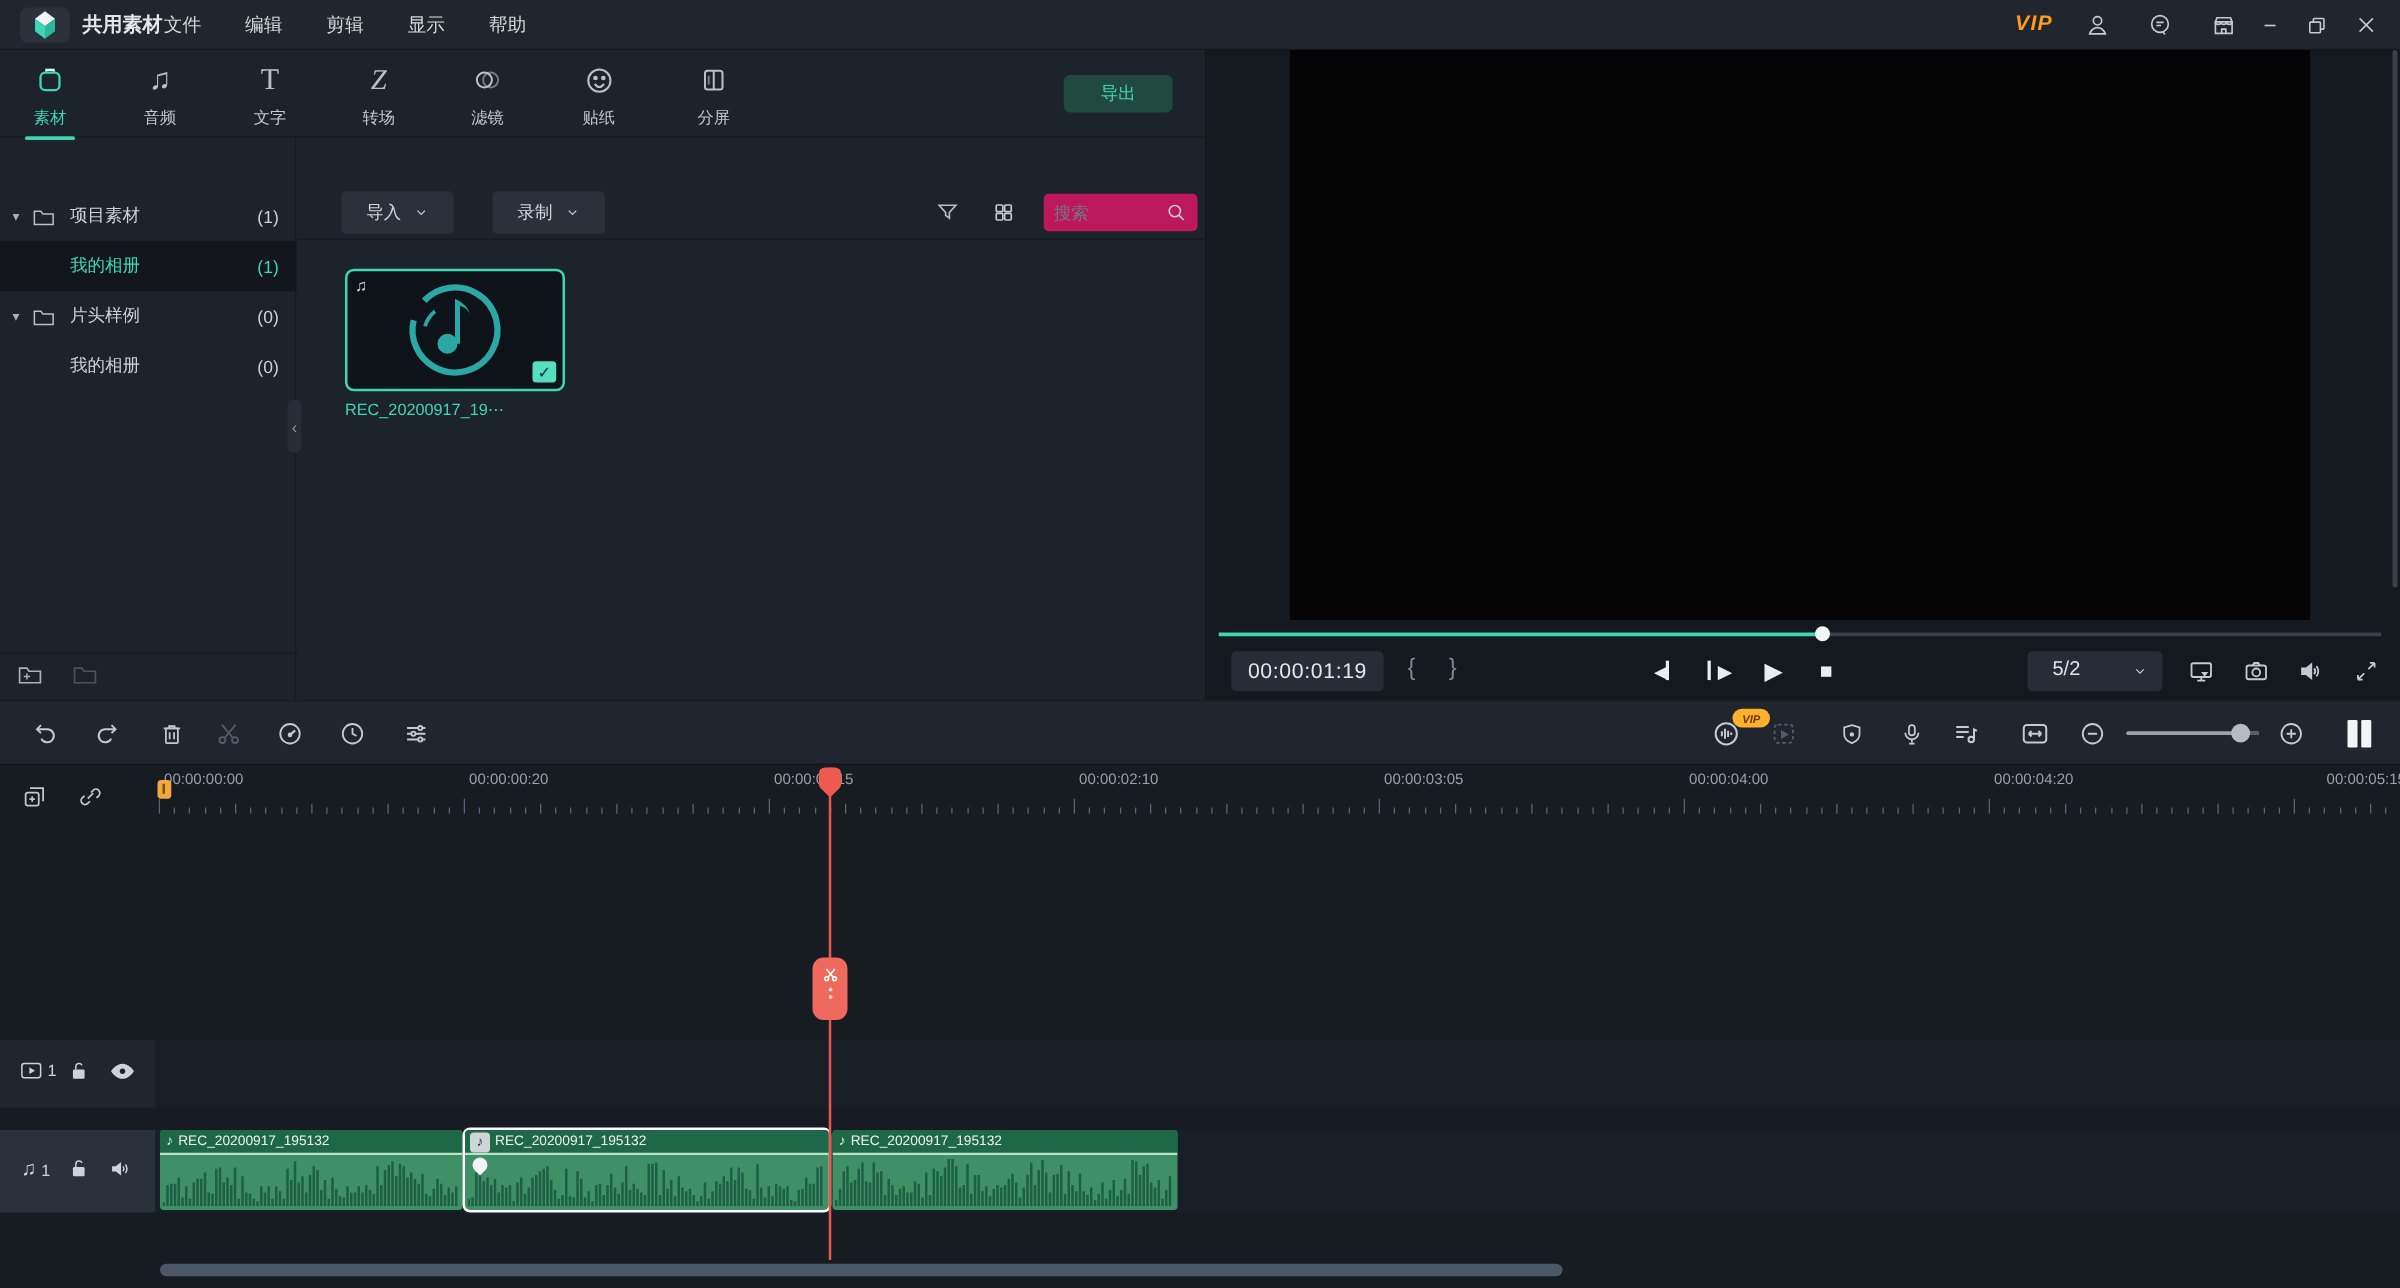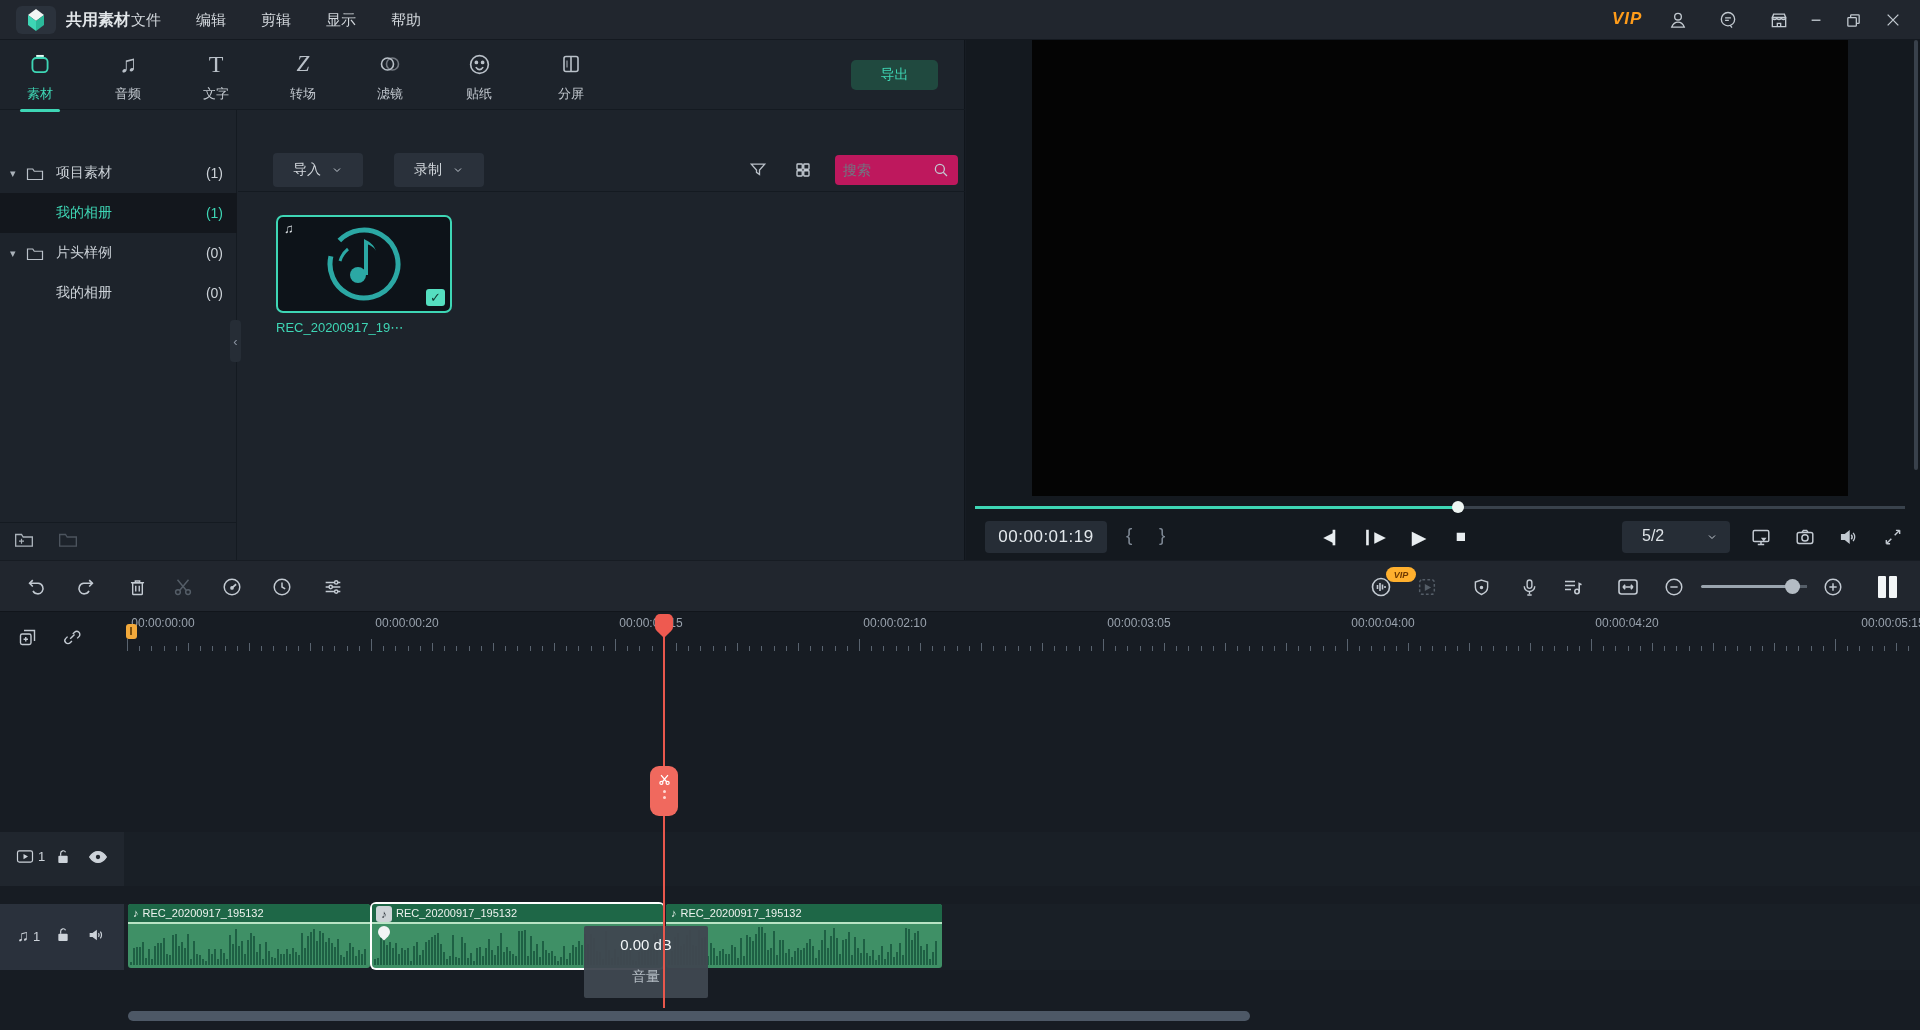--- a/index.html
+++ b/index.html
@@ -1029,24 +1029,20 @@
           <i style="height: 33.6523px;"></i>
           <i style="height: 19.3816px;"></i>
           <i style="height: 14.591px;"></i>
           <i style="height: 21.0772px;"></i>
           <i style="height: 6.22732px;"></i>
           <i style="height: 13.1911px;"></i>
           <i style="height: 24.4307px;"></i>
         </div>
     </div>
 
-    <div id="vol-tooltip">
-      <div class="vval">0.00 dB</div>
-      <div class="vlabel">音量</div>
-    </div>
 
     <div id="playhead-line"></div>
     <div id="playhead-pin"></div>
     <div id="scissors-badge">
       <svg width="15" height="15" viewBox="0 0 24 24" fill="none" stroke="#ffffff" stroke-width="2">
           <circle cx="7" cy="17.5" r="2.4"></circle>
           <circle cx="17" cy="17.5" r="2.4"></circle>
           <path d="M8.7 15.6L17.5 5M15.3 15.6L6.5 5"></path>
         </svg>
       <span class="dot"></span>

